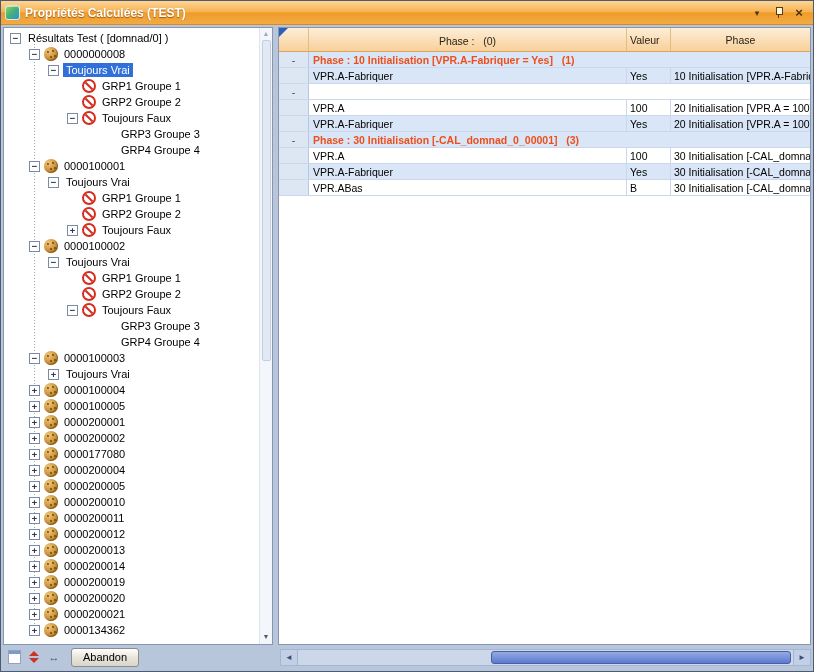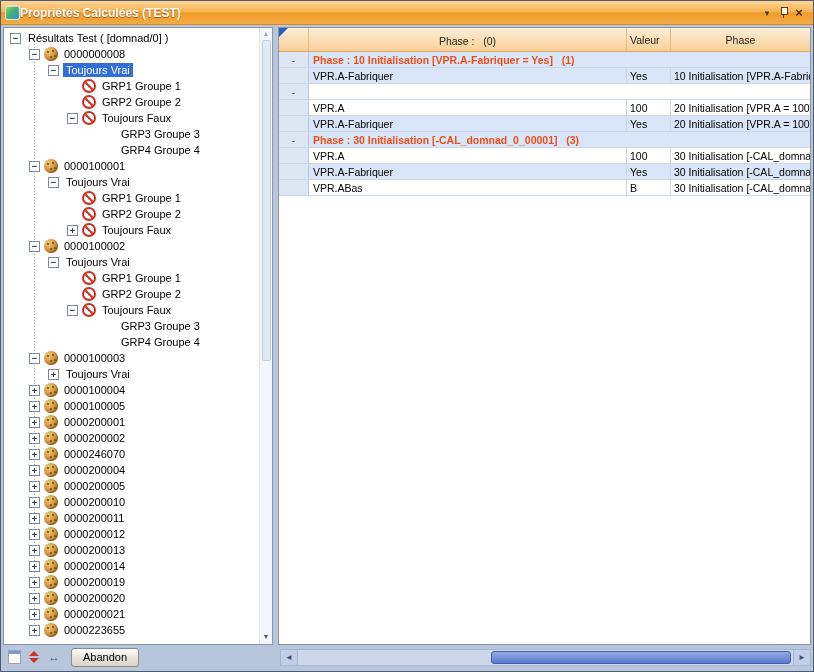--- a/index.html
+++ b/index.html
@@ -3,21 +3,21 @@
 <meta charset="utf-8">
 <style>
   * { box-sizing: border-box; margin: 0; padding: 0; }
   html,body { width:814px; height:672px; }
   body { font-family:"Liberation Sans", sans-serif; font-size:11px; color:#000; }
 
   .window{ width:814px; height:672px; border:1px solid #4f5a6e; background:#b8c6dc;
            display:flex; flex-direction:column; overflow:hidden; }
 
   
-  .titlebar{ height:24px; flex:none; display:flex; align-items:center; padding:0 6px 0 4px;
+  .titlebar{ height:24px; flex:none; display:flex; align-items:center; gap:5px; padding:0 6px 0 4px;
              background:linear-gradient(#fdd597, #f7b354 46%, #ef9b28 52%, #f3ab45);
              border-bottom:1px solid #d98a1c; }
   .app-icon{ width:15px; height:15px; border-radius:3px; flex:none;
              background:linear-gradient(135deg,#9bd94f 0%, #49b179 45%, #2f8fd0 100%);
              border:1px solid rgba(255,255,255,.75); box-shadow:inset 0 1px 0 rgba(255,255,255,.55); }
   .title-text{ flex:1; font-size:12px; font-weight:bold; color:#fff;
                text-shadow:0 1px 1px rgba(125,60,0,.75); white-space:nowrap; overflow:hidden; }
   .tb-btn{ width:16px; height:15px; flex:none; display:flex; align-items:center; justify-content:center;
            color:#4a3110; cursor:default; }
   .tb-btn.menu{ font-size:9px; }
@@ -258,21 +258,21 @@
     <span class="node-label">0000200001</span>
   </div>
           <div class="tree-row" style="padding-left: 25px;">
     <span class="expander">+</span>
     <span class="node-icon icon-cookie"></span>
     <span class="node-label">0000200002</span>
   </div>
           <div class="tree-row" style="padding-left: 25px;">
     <span class="expander">+</span>
     <span class="node-icon icon-cookie"></span>
-    <span class="node-label">0000246070</span>
+    <span class="node-label">0000177080</span>
   </div>
           <div class="tree-row" style="padding-left: 25px;">
     <span class="expander">+</span>
     <span class="node-icon icon-cookie"></span>
     <span class="node-label">0000200004</span>
   </div>
           <div class="tree-row" style="padding-left: 25px;">
     <span class="expander">+</span>
     <span class="node-icon icon-cookie"></span>
     <span class="node-label">0000200005</span>
@@ -313,21 +313,21 @@
     <span class="node-label">0000200020</span>
   </div>
           <div class="tree-row" style="padding-left: 25px;">
     <span class="expander">+</span>
     <span class="node-icon icon-cookie"></span>
     <span class="node-label">0000200021</span>
   </div>
           <div class="tree-row" style="padding-left: 25px;">
     <span class="expander">+</span>
     <span class="node-icon icon-cookie"></span>
-    <span class="node-label">0000223655</span>
+    <span class="node-label">0000134362</span>
   </div>
         </div>
       <div class="vscroll">
         <span class="vs-up">▲</span>
         <div class="vs-track">
           <div class="vs-thumb"></div>
         </div>
         <span class="vs-down">▼</span>
       </div>
     </div>

